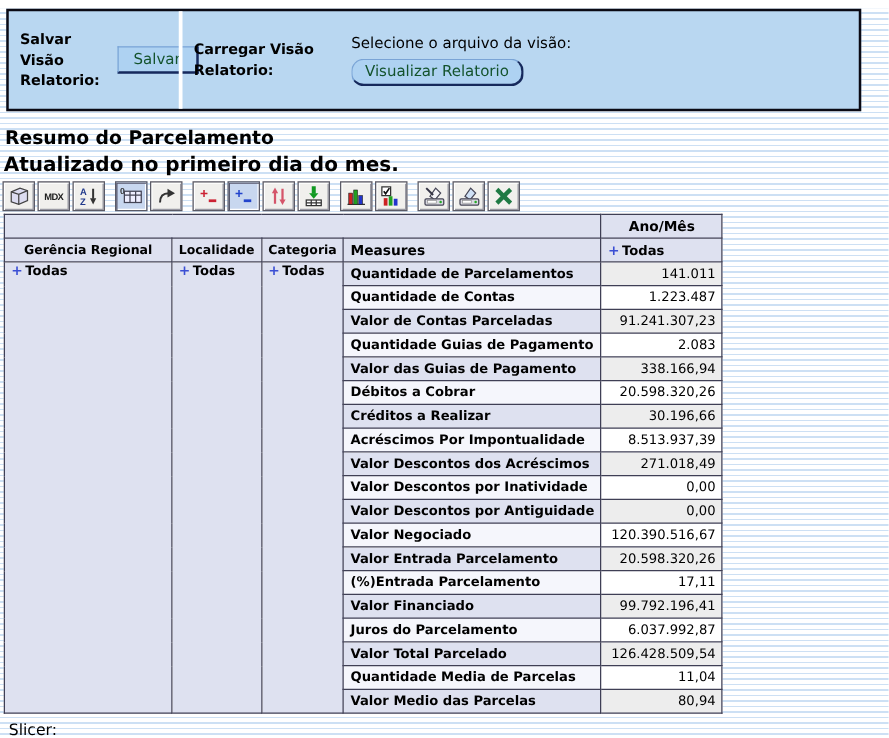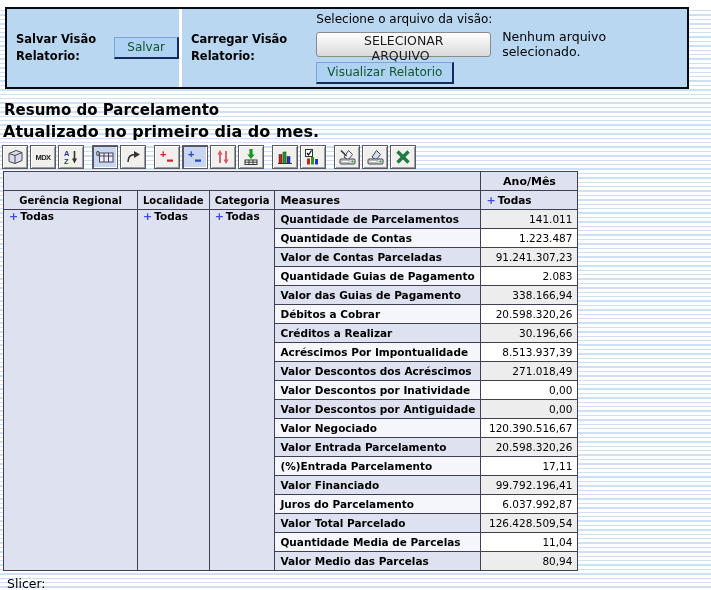--- a/index.html
+++ b/index.html
@@ -12,21 +12,21 @@
       #ffffff 0px, #ffffff 3px, var(--stripe) 3px, var(--stripe) 4.4px);
   }
 
   
   .top-panel {
     margin:7px 0 0 5px; width:684px; height:82px;
     border:2px solid #0a0a14; background:var(--panel-bg);
     display:flex; align-items:stretch;
   }
   .panel-left {
-    width:172px; display:flex; align-items:center; gap:14px; padding-left:9px;
+    width:136px; display:flex; align-items:center; gap:14px; padding-left:9px;
   }
   .bold-label { font-size:11.5px; font-weight:bold; line-height:1.45; }
   .save-label { width:88px; }
   .load-label { width:100px; }
   .panel-divider { width:3px; background:#ffffff; }
   .panel-right { flex:1; display:flex; align-items:center; padding-left:9px; }
   .load-block { margin-left:6px; display:flex; flex-direction:column; align-items:flex-start;padding-left:20px; }
   .file-prompt { font-size:12px; margin-bottom:3px; }
   .file-row { display:flex; align-items:center; gap:11px; }
   .file-button {
@@ -35,21 +35,21 @@
   }
   .file-status { font-size:12.5px; }
   .blue-btn {
     font-family:inherit; font-size:12px; color:#14532d;
     background:var(--button-blue);
     border-style:solid; border-width:1px 2px 2px 1px;
     border-color:#7aa4d6 #16295c #16295c #7aa4d6;
     padding:2px 10px 3px;
   }
   .save-btn { padding:2px 12px 3px; }
-  .view-btn { margin-top:3px; }
+  .view-btn { margin-top:3px;border-radius:10px; }
 
   
   .report-title { margin:12px 0 0 4px; font-size:15px; font-weight:bold; }
   .report-subtitle { margin:3px 0 4px 3px; font-size:16px; font-weight:bold; }
 
   
   .toolbar { margin-left:2px; display:flex; align-items:center; height:24px; }
   .tb-btn {
     width:26px; height:24px; margin-right:2px; padding:0;
     display:flex; align-items:center; justify-content:center;
@@ -99,24 +99,20 @@
   <div class="top-panel">
     <div class="panel-left">
       <div class="bold-label save-label">Salvar Visão Relatorio:</div>
       <button class="blue-btn save-btn">Salvar</button>
     </div>
     <div class="panel-divider"></div>
     <div class="panel-right">
       <div class="bold-label load-label">Carregar Visão Relatorio:</div>
       <div class="load-block">
         <div class="file-prompt">Selecione o arquivo da visão:</div>
-        <div class="file-row">
-          <button class="file-button">SELECIONAR ARQUIVO_</button>
-          <span class="file-status">Nenhum arquivo selecionado.</span>
-        </div>
         <button class="blue-btn view-btn">Visualizar Relatorio</button>
       </div>
     </div>
   </div>
 
   <div class="report-title">Resumo do Parcelamento</div>
   <div class="report-subtitle">Atualizado no primeiro dia do mes.</div>
 
   <div class="toolbar" id="toolbar">
       <button class="tb-btn">

